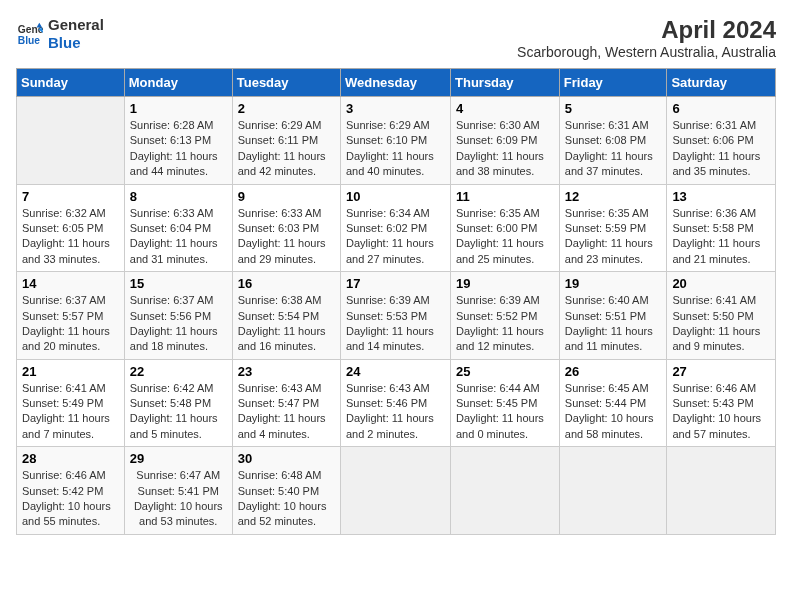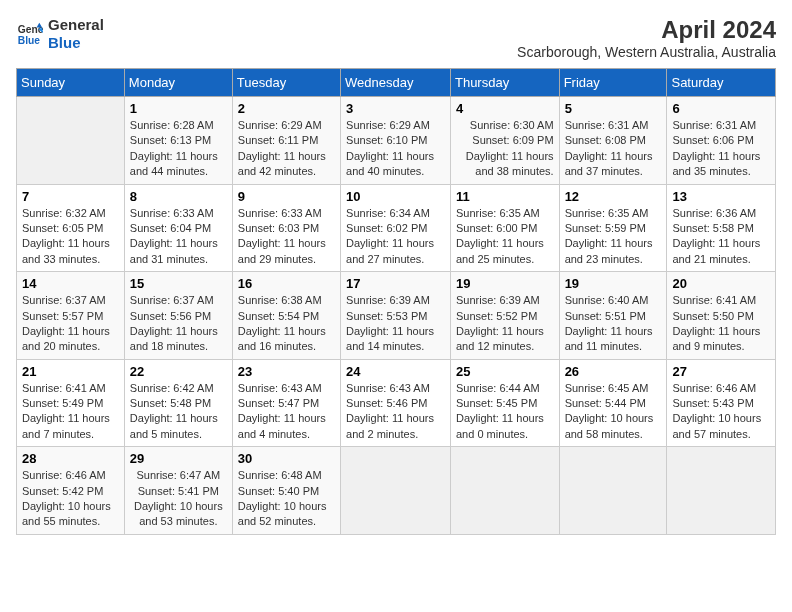--- a/index.html
+++ b/index.html
@@ -44,21 +44,21 @@
       font-size: 11px;
     }
     thead tr {
       background-color: #1565c0;
       color: #fff;
     }
     thead th {
       padding: 6px 4px;
       text-align: left;
       font-size: 13px;
-      font-weight: normal;
+      font-weight: bold;
       border: 1px solid #aaa;
     }
     tbody td {
       vertical-align: top;
       padding: 4px 5px;
       border: 1px solid #ccc;
       width: 113px;
       min-height: 80px;
     }
     tbody tr:nth-child(odd) {
@@ -135,21 +135,21 @@
         </td>
         <td>
           <span class="day-number">3</span>
           <div class="day-info" style="white-space: pre-line;">Sunrise: 6:29 AM
 Sunset: 6:10 PM
 Daylight: 11 hours
 and 40 minutes.</div>
         </td>
         <td>
           <span class="day-number">4</span>
-          <div class="day-info" style="white-space: pre-line; text-align: right;">Sunrise: 6:30 AM
+          <div class="day-info" style="white-space: pre-line;">Sunrise: 6:30 AM
 Sunset: 6:09 PM
 Daylight: 11 hours
 and 38 minutes.</div>
         </td>
         <td>
           <span class="day-number">5</span>
           <div class="day-info" style="white-space: pre-line;">Sunrise: 6:31 AM
 Sunset: 6:08 PM
 Daylight: 11 hours
 and 37 minutes.</div>

